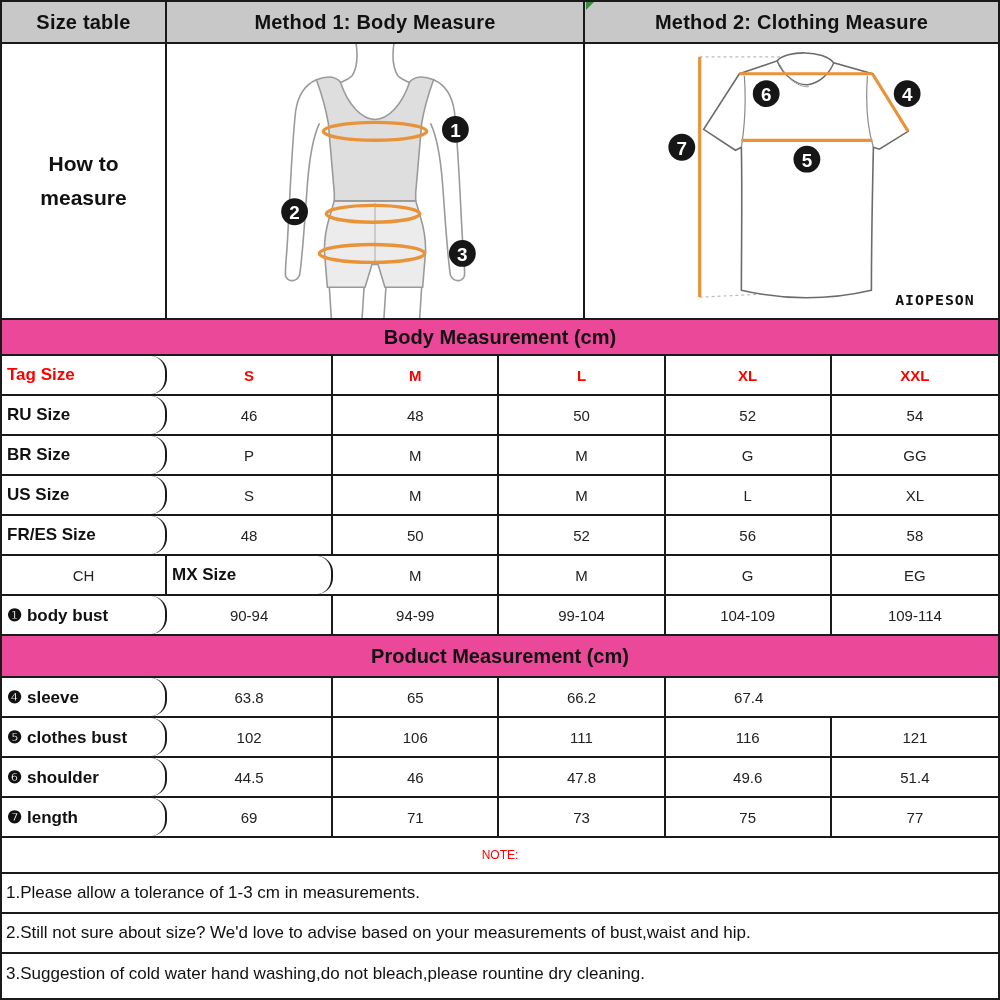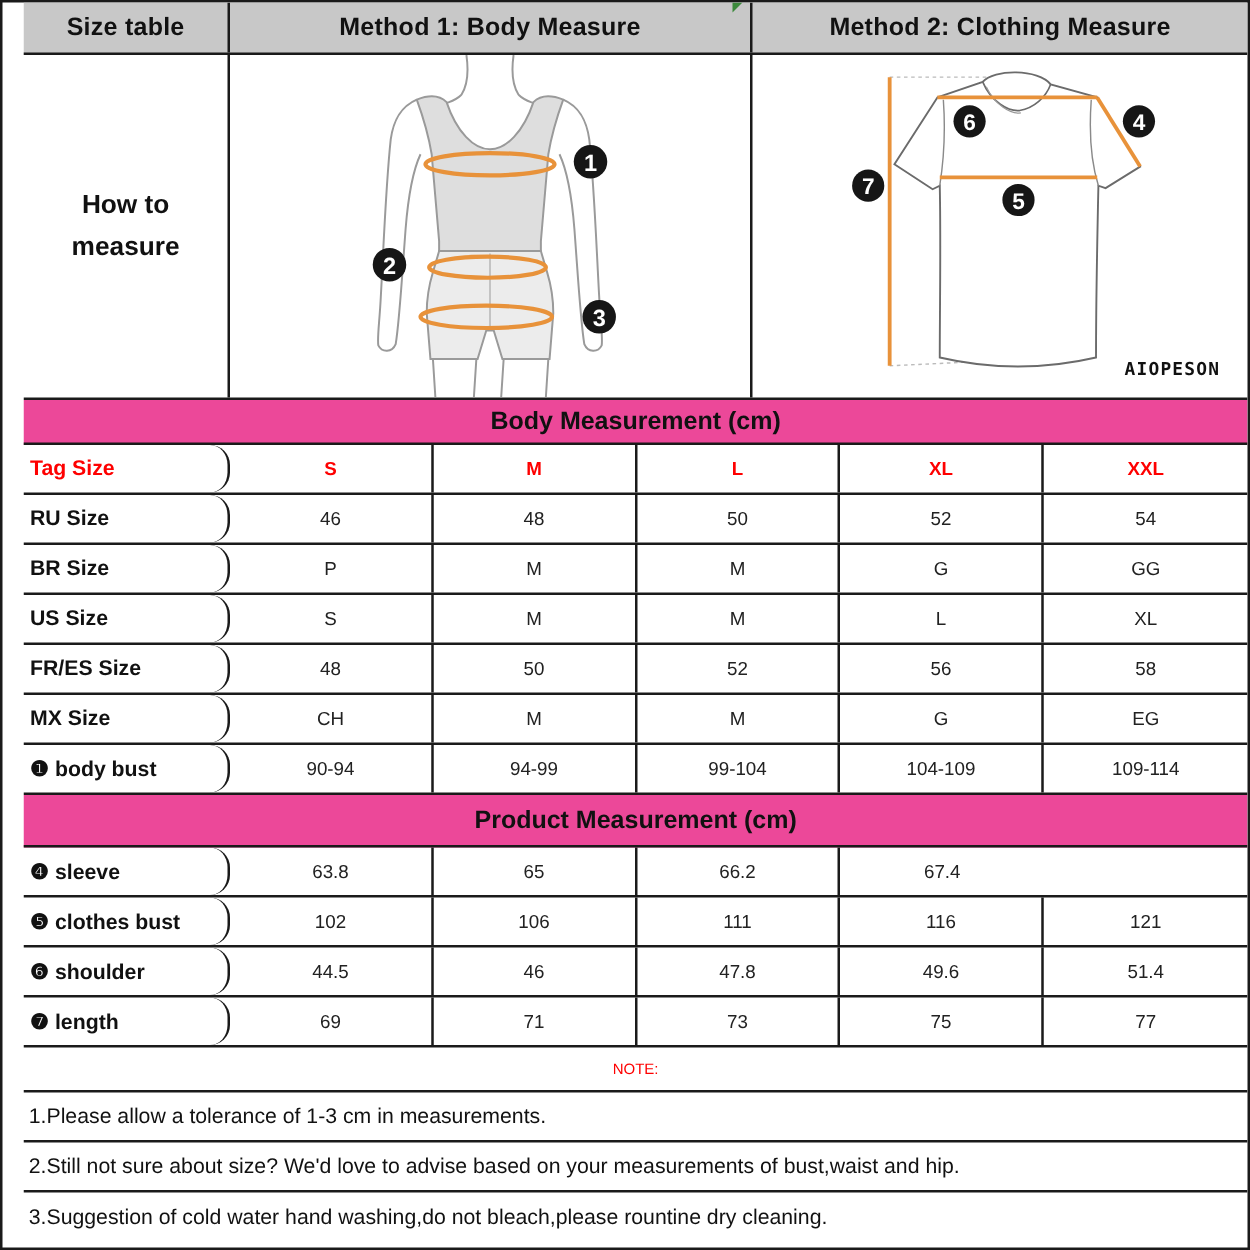--- a/index.html
+++ b/index.html
@@ -1,20 +1,20 @@
 <!DOCTYPE html>
 <html><head>
 <meta charset="utf-8">
 <style>
   * { margin:0; padding:0; box-sizing:border-box; }
   html,body { background:#fff; }
   body { font-family:"Liberation Sans", sans-serif; color:#111; }
   .page {
     position:relative; width:1000px; height:1000px;
-    border:2px solid #1a1a1a; background:#fff; overflow:hidden;padding-left:17px;
+    border:2px solid #1a1a1a; background:#fff; overflow:hidden;
   }
   .trow { display:grid; border-bottom:2px solid #1a1a1a; }
   .cols-top { grid-template-columns:165px 418px 1fr; }
   .cols-6 { grid-template-columns:165px repeat(5,1fr); }
   .cell { display:flex; align-items:center; justify-content:center; border-right:2px solid #1a1a1a; overflow:hidden; }
   .cell:last-child { border-right:none; }
   .top-row { height:42px; background:#c8c8c8; }
   .top-row .cell { font-weight:bold; font-size:20px; letter-spacing:0.2px; }
   .measure-row { height:276px; }
   .howto { flex-direction:column; font-weight:bold; font-size:21px; line-height:1.6; }
@@ -164,22 +164,22 @@
   </div>
   <div class="trow cols-6 drow">
     <div class="cell label-cell">FR/ES Size</div>
     <div class="cell val-cell">48</div>
     <div class="cell val-cell">50</div>
     <div class="cell val-cell">52</div>
     <div class="cell val-cell">56</div>
     <div class="cell val-cell">58</div>
   </div>
   <div class="trow cols-6 drow">
+    <div class="cell val-cell">CH</div>
     <div class="cell label-cell">MX Size</div>
-    <div class="cell val-cell">CH</div>
     <div class="cell val-cell">M</div>
     <div class="cell val-cell">M</div>
     <div class="cell val-cell">G</div>
     <div class="cell val-cell">EG</div>
   </div>
   <div class="trow cols-6 drow">
     <div class="cell label-cell">❶ body bust</div>
     <div class="cell val-cell">90-94</div>
     <div class="cell val-cell">94-99</div>
     <div class="cell val-cell">99-104</div>

